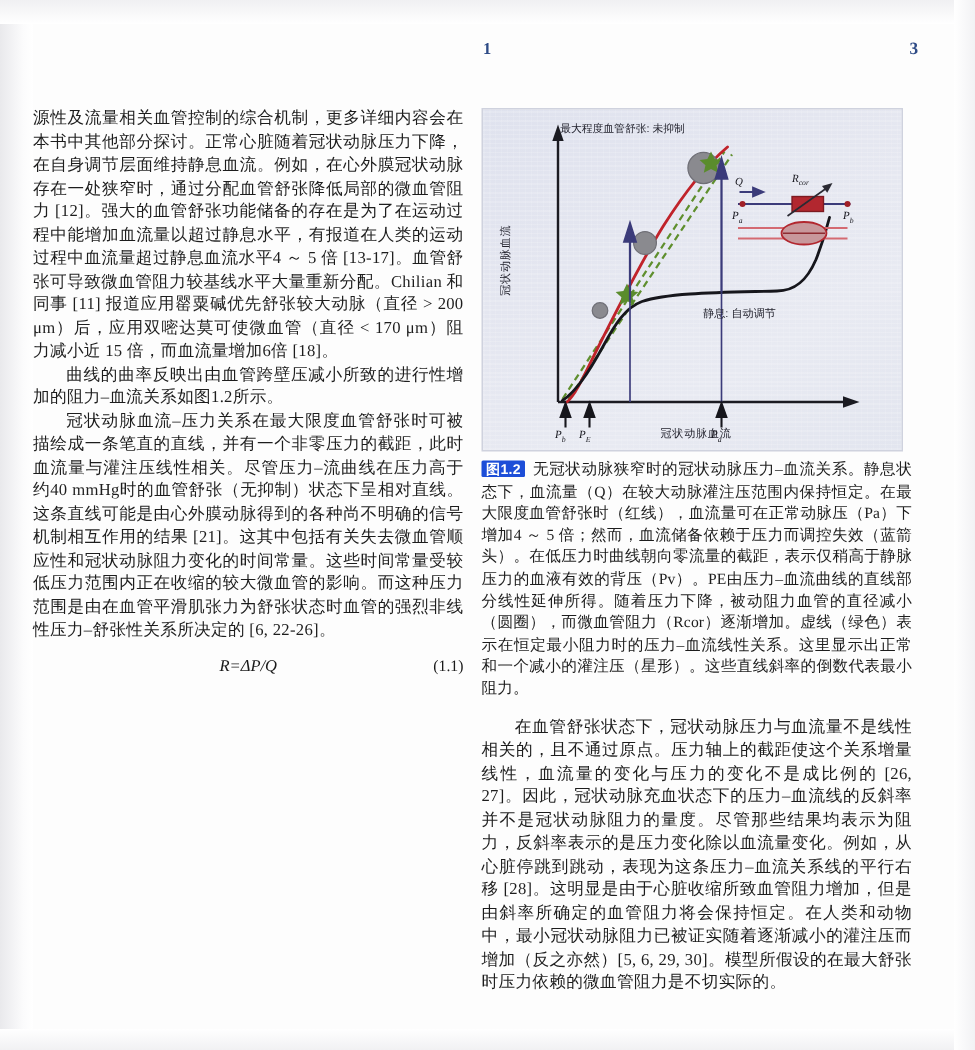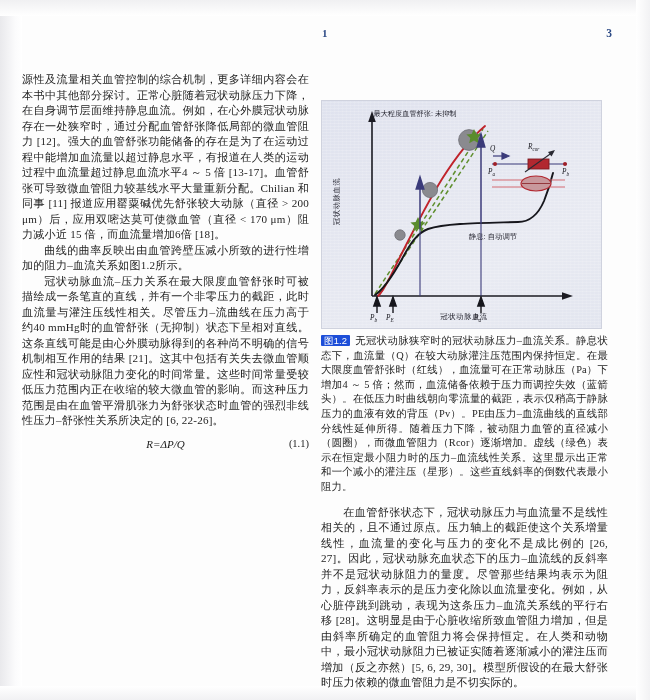--- a/index.html
+++ b/index.html
@@ -66,32 +66,31 @@
     text-align:justify;
     text-justify:inter-character;
     letter-spacing:.2px;
     color:#1d1d1d;
     font-family:"Liberation Serif","DejaVu Serif",serif;
   }
   p.body.indent{text-indent:2em;}
   .eq{
     margin:9px 0 2px 0;
     font-size:11px;
-    display:flex;align-items:flex-start;justify-content:center;
+    display:flex;align-items:flex-end;justify-content:center;
     position:relative;
     font-style:italic;
   }
   .eq .eqnum{
     position:absolute;right:0;font-style:normal;font-size:10.5px;
   }
 
   
   .figure{
     width:287px;
-    margin-top:28px;
   }
   .figbox{
     position:relative;
     width:281px;height:229px;
     background:linear-gradient(150deg,#dfe2ee 0%,#e4e6f0 35%,#e8eaf2 70%,#e2e5ef 100%);
     border:1px solid #cfd2de;
     box-sizing:border-box;
     overflow:hidden;
   }
   .figbox .grain{
@@ -136,21 +135,21 @@
 
   .figcap{
     margin-top:5px;
     font-size:10.4px;line-height:14.6px;text-align:justify;
     text-justify:inter-character;
     color:#1d1d1d;
     letter-spacing:.1px;
   }
   .figcap .capnum{
     color:#ffffff;background:#1d4ed8;
-    font-weight:normal;font-size:9.4px;
+    font-weight:bold;font-size:9.4px;
     padding:0px 3px;margin-right:5px;
     font-family:"Liberation Sans",sans-serif;
     border-radius:1px;
   }
   .gap-after-fig{height:10px;}
 </style>
 </head>
 <body>
 
 <div class="page">

